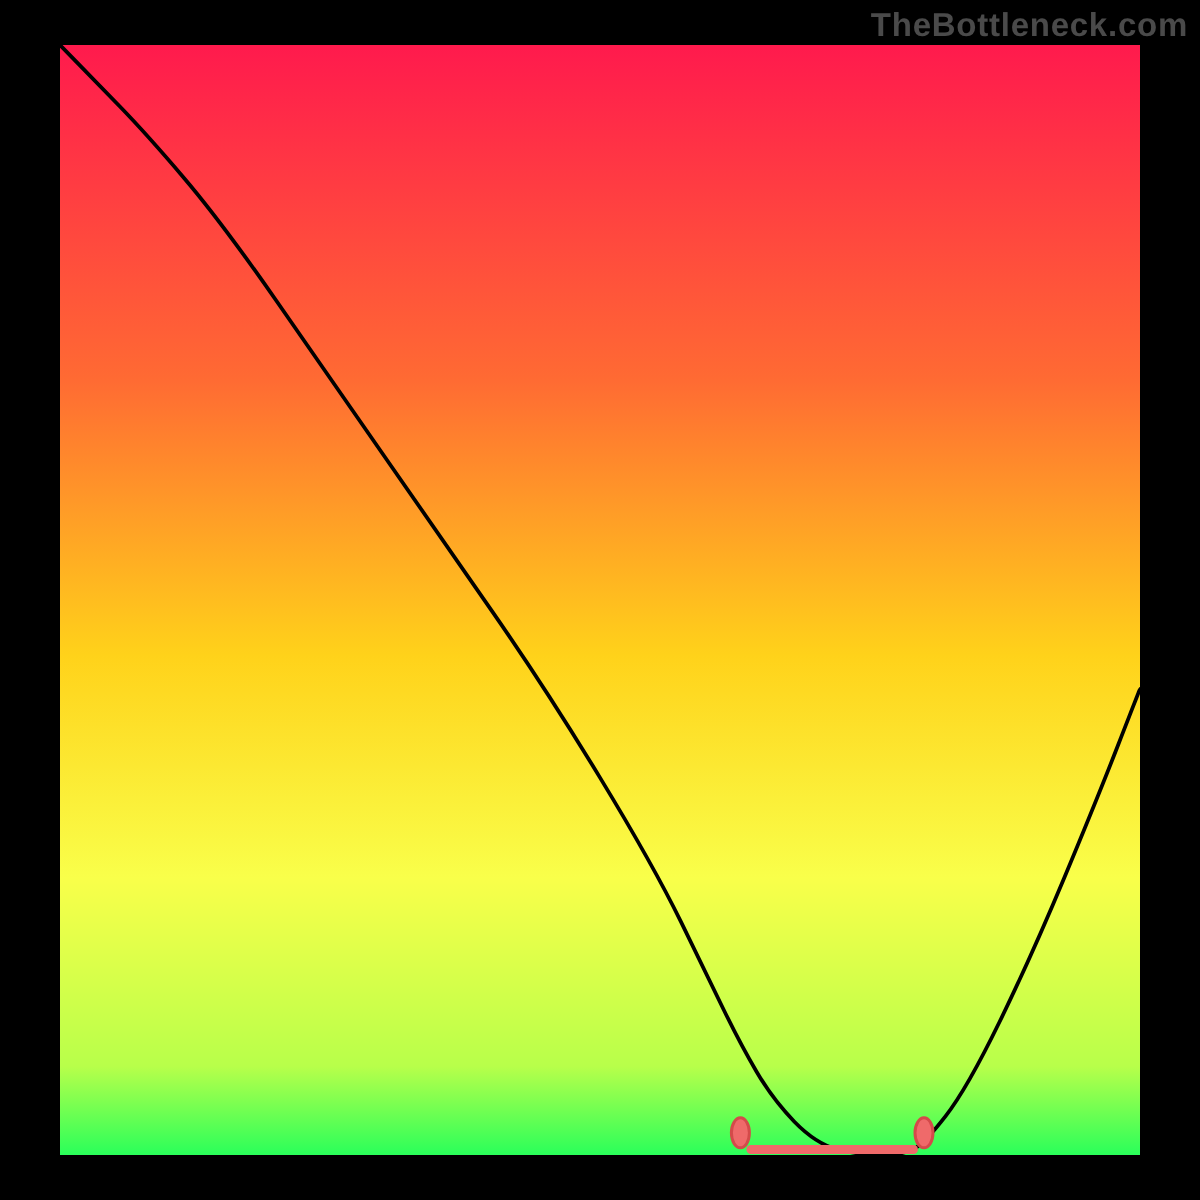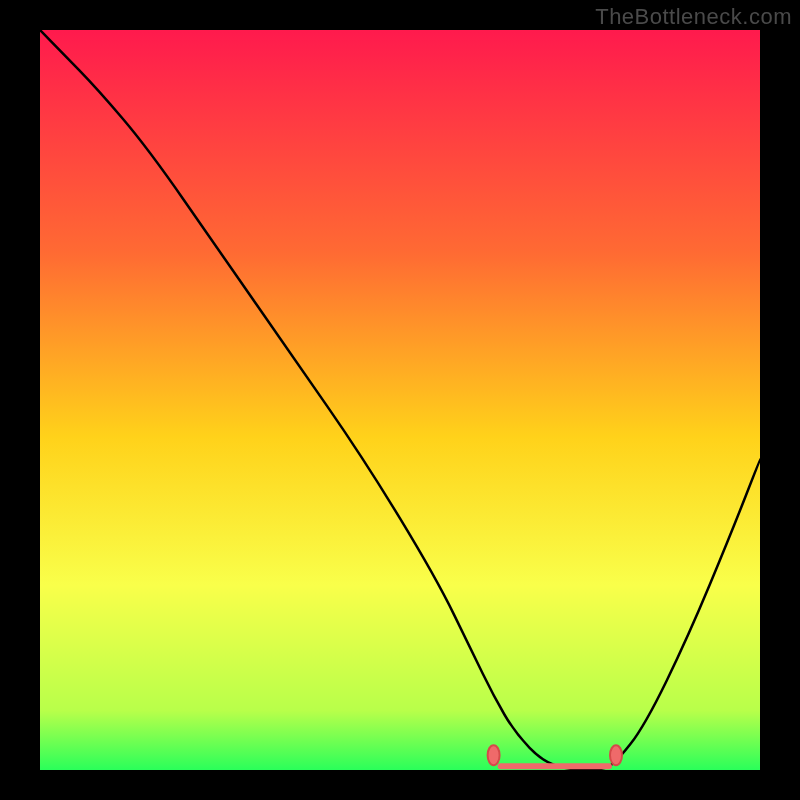--- a/index.html
+++ b/index.html
@@ -16,21 +16,21 @@
     width: 800px;
     height: 800px;
     background: #000;
   }
   .watermark {
     position: absolute;
     top: 4px;
     right: 8px;
     color: #4a4a4a;
     font-size: 22px;
-    font-weight: 400;
+    font-weight: 700;
     letter-spacing: 0.5px;
     z-index: 50;
   }
   .plot {
     position: absolute;
     left: 40px;
     top: 30px;
     width: 720px;
     height: 740px;
   }

